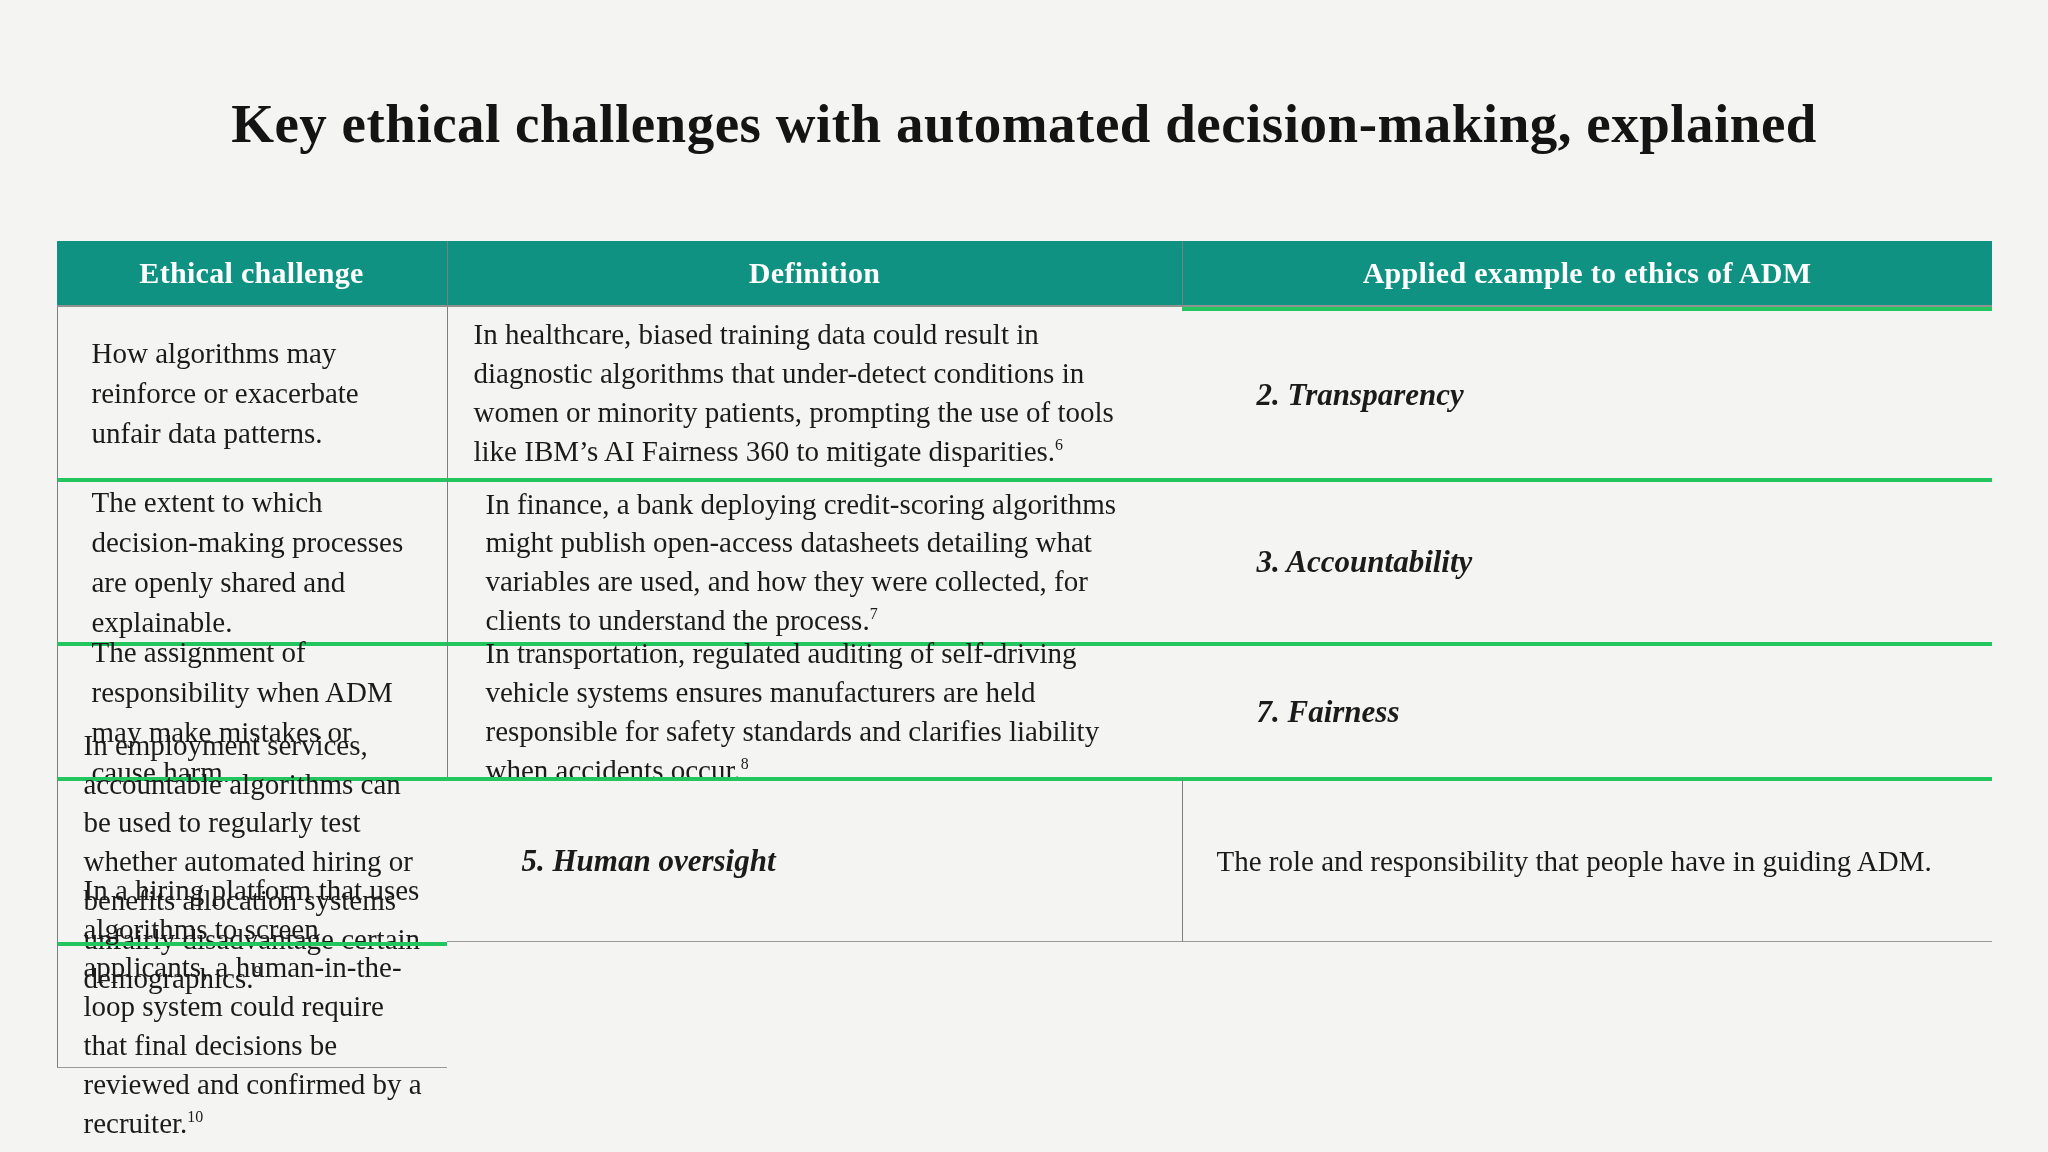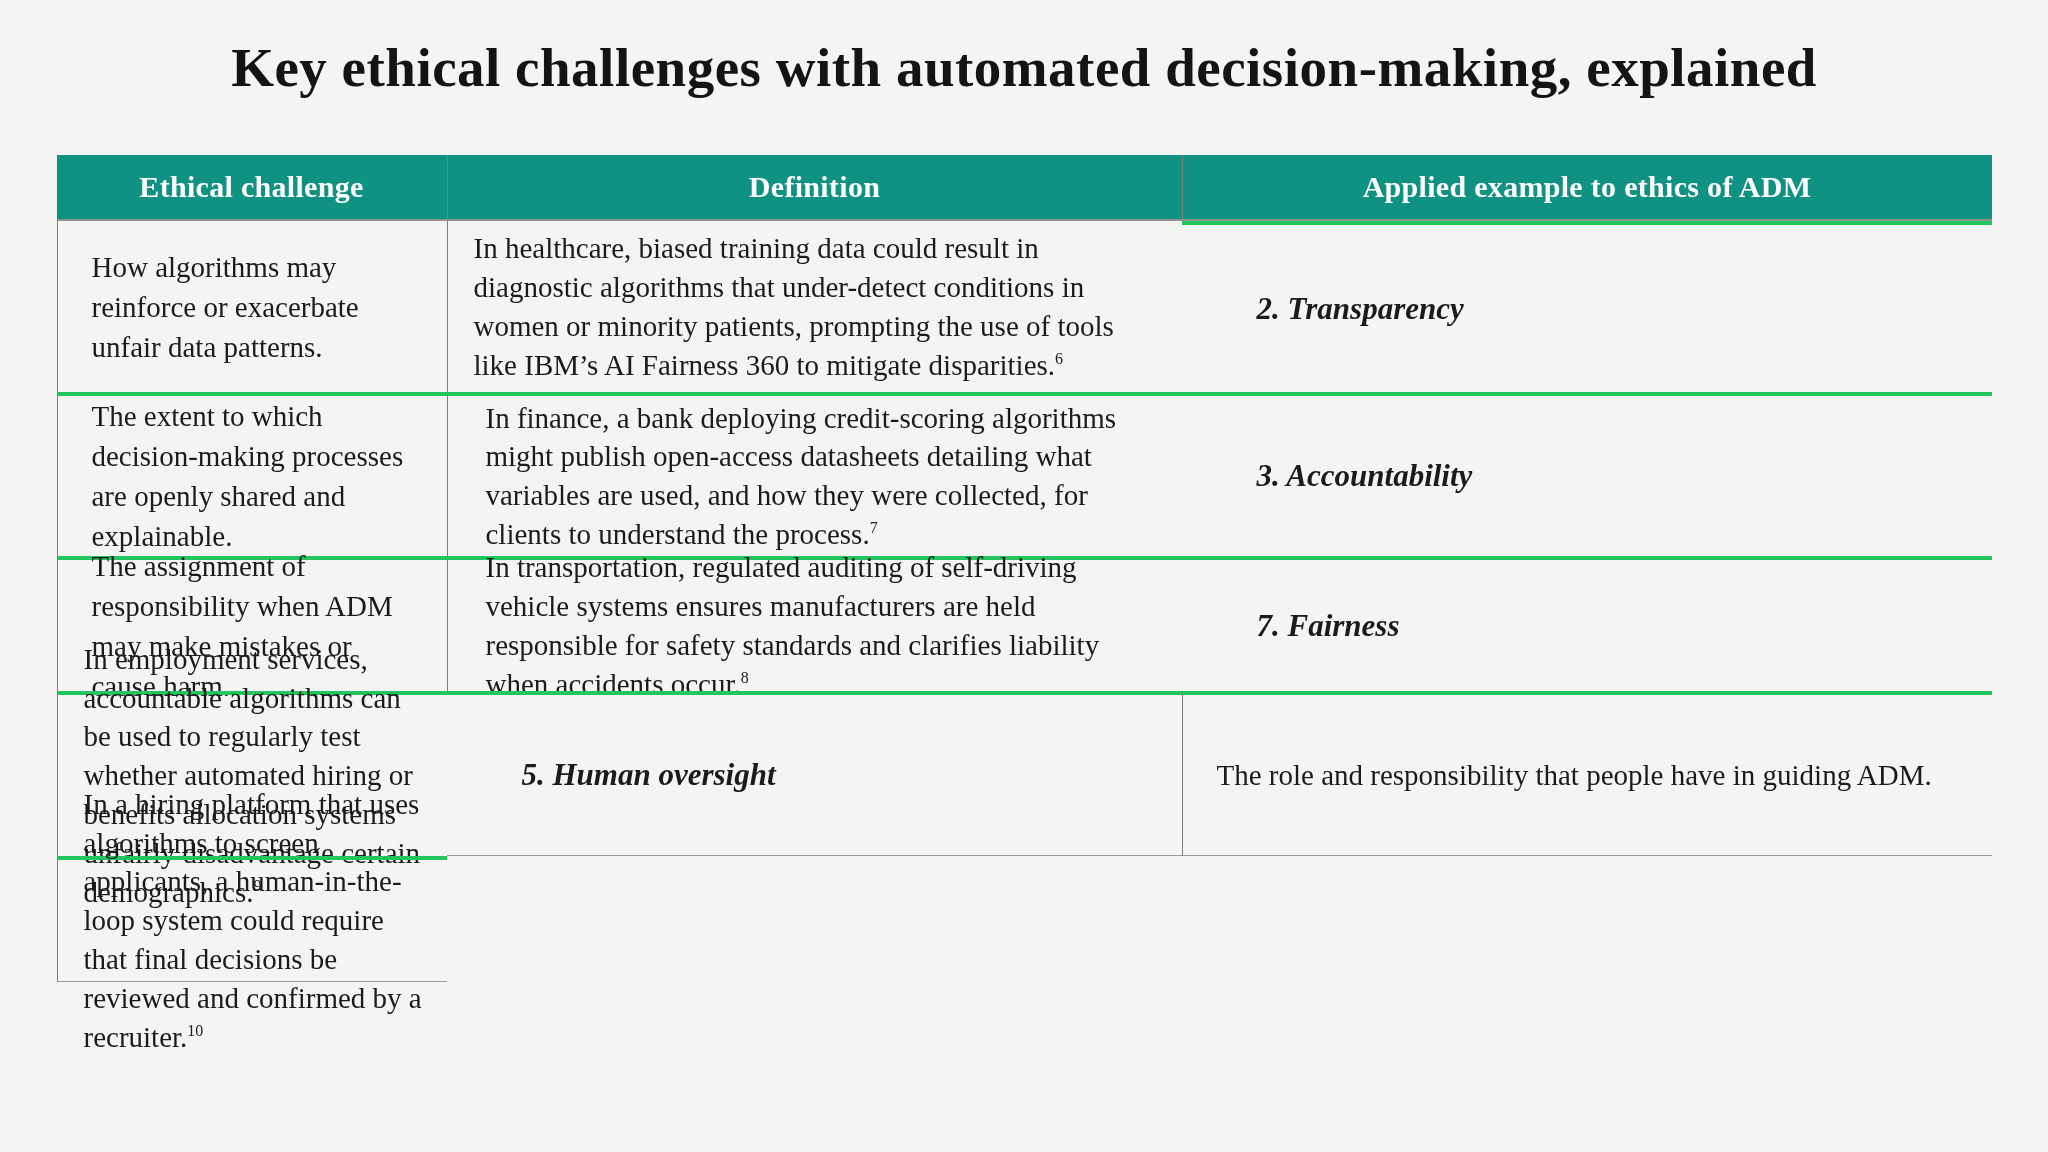--- a/index.html
+++ b/index.html
@@ -11,34 +11,34 @@
     height: 1152px;
     background: #f4f4f2;
     font-family: "Liberation Serif", serif;
     color: #1b1b1b;
     overflow: hidden;
   }
   .page {
     width: 2048px;
     height: 1152px;
     box-sizing: border-box;
-    padding-top: 36px;
+    padding-top: 92px;
   }
   .title {
     text-align: center;
     font-size: 55px;
     line-height: 1.15;
     font-weight: 700;
     letter-spacing: 0.5px;
     color: #141414;
     margin: 0;
   }
   .tbl {
     width: 1935px;
-    margin: 56px auto 0 auto;
+    margin: 86px auto 0 auto;
     display: grid;
     grid-template-columns: 390px 735px 810px;
     grid-template-rows: 66px 171px 164px 135px 165px 126px;
   }
   .cell {
     box-sizing: border-box;
     display: flex;
     align-items: center;
   }
   .cell.vline {

